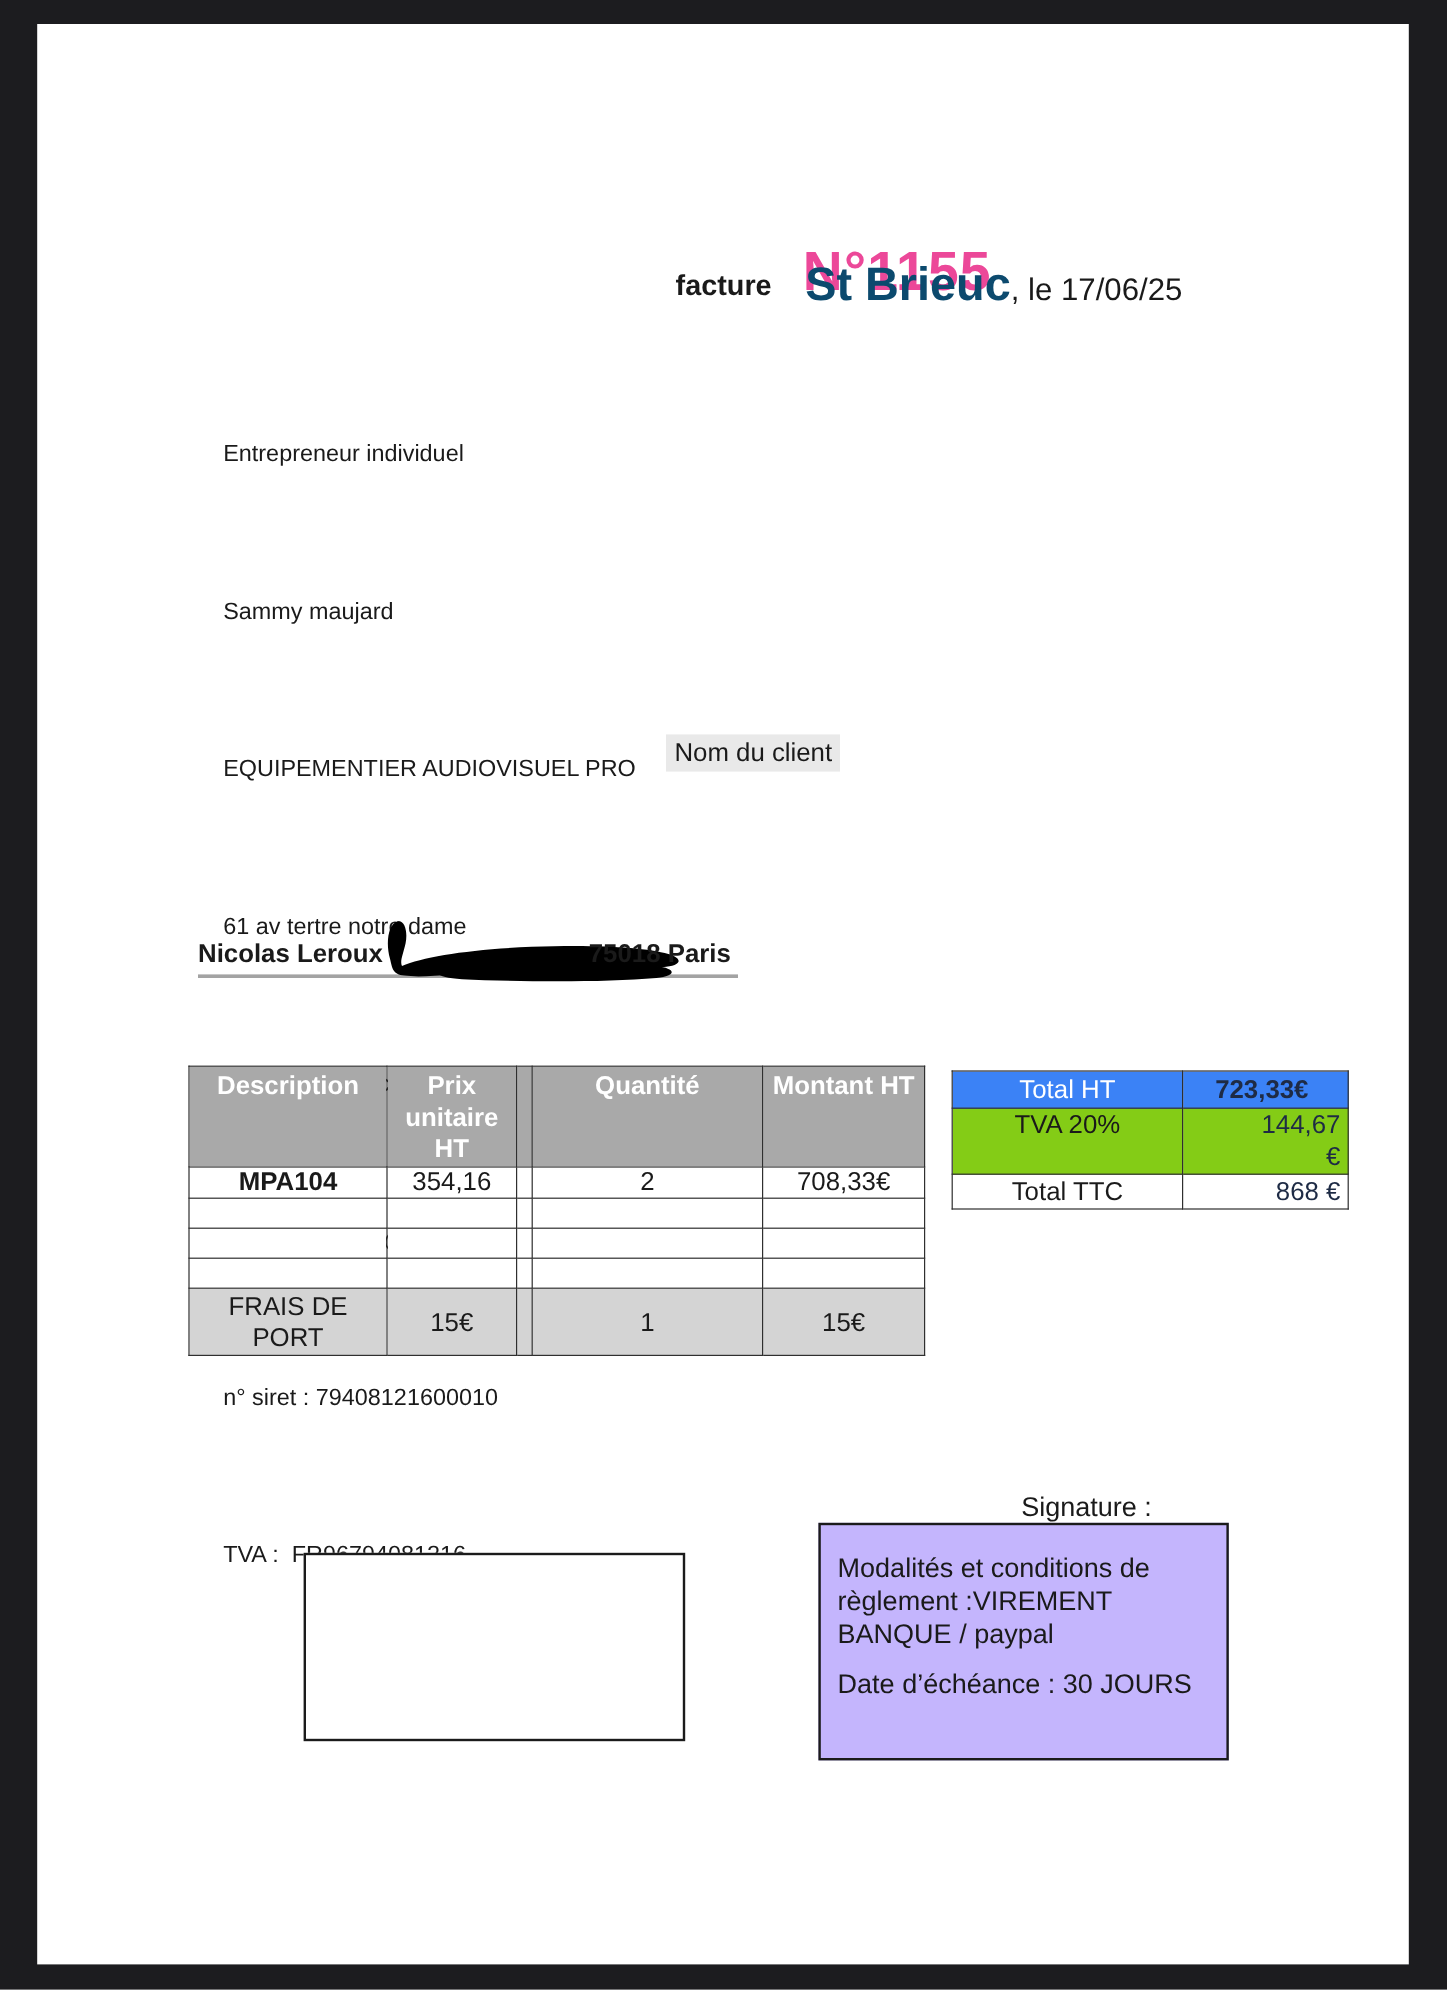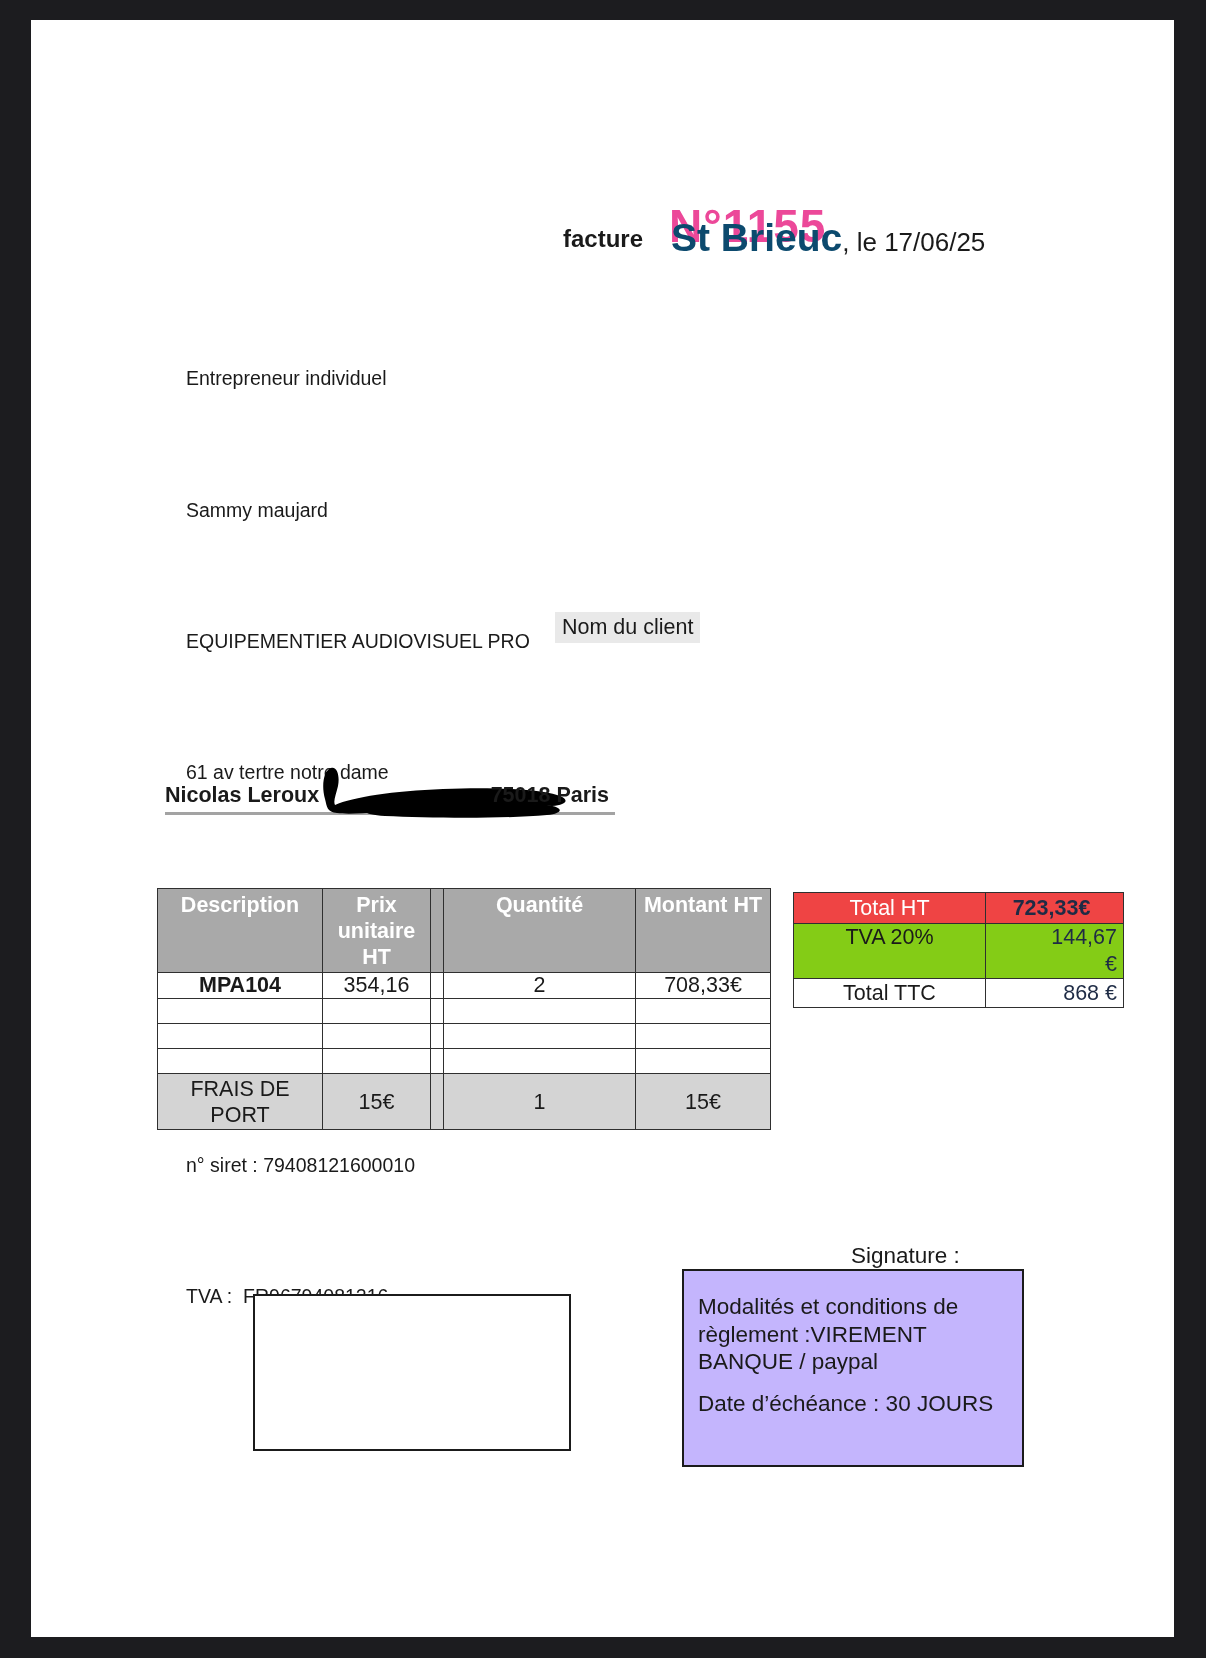--- a/index.html
+++ b/index.html
@@ -41,21 +41,21 @@
   .items .r-item td{height:25px;font-weight:bold;}
   .items .r-item td.num{font-weight:normal;}
   .items .r-empty td{height:24px;}
   .items .r-frais td{height:55px;background:#d4d4d4;vertical-align:middle;line-height:26px;}
   .items td.prewrap,.items th.prewrap{white-space:pre-line;}
   
   .totals{position:absolute;left:762px;top:872px;width:330px;font-size:21.5px;}
   .totals td{border:1.5px solid #2f2f2f;padding:0;}
   .totals .t-label{text-align:center;}
   .totals .t-value{text-align:right;padding-right:6px;color:#1e2b45;white-space:pre-line;}
-  .totals .row-ht td{background:#ef4444;height:30px;text-align:center;}
+  .totals .row-ht td{background:#3b82f6;height:30px;text-align:center;}
   .totals .row-ht .t-label{color:#ffffff;}
   .totals .row-ht .t-value{font-weight:bold;}
   .totals .row-tva td{background:#84cc16;height:53px;vertical-align:top;line-height:27px;}
   .totals .row-ttc td{background:#ffffff;height:28px;}
   
   .signature{position:absolute;left:820px;top:1203px;font-size:22.5px;margin-top:20px;}
   .empty-box{position:absolute;left:222px;top:1274px;width:314px;height:153px;border:2px solid #1b1b1b;background:#ffffff;}
   .cond-box{position:absolute;left:651px;top:1249px;width:310px;height:172px;border:2px solid #1b1b1b;background:#c4b5fd;
     padding:22px 14px 0 14px;box-sizing:content-box;font-size:22.5px;line-height:27.5px;}
   .cond-box .l1{margin:0 0 14px 0;}

